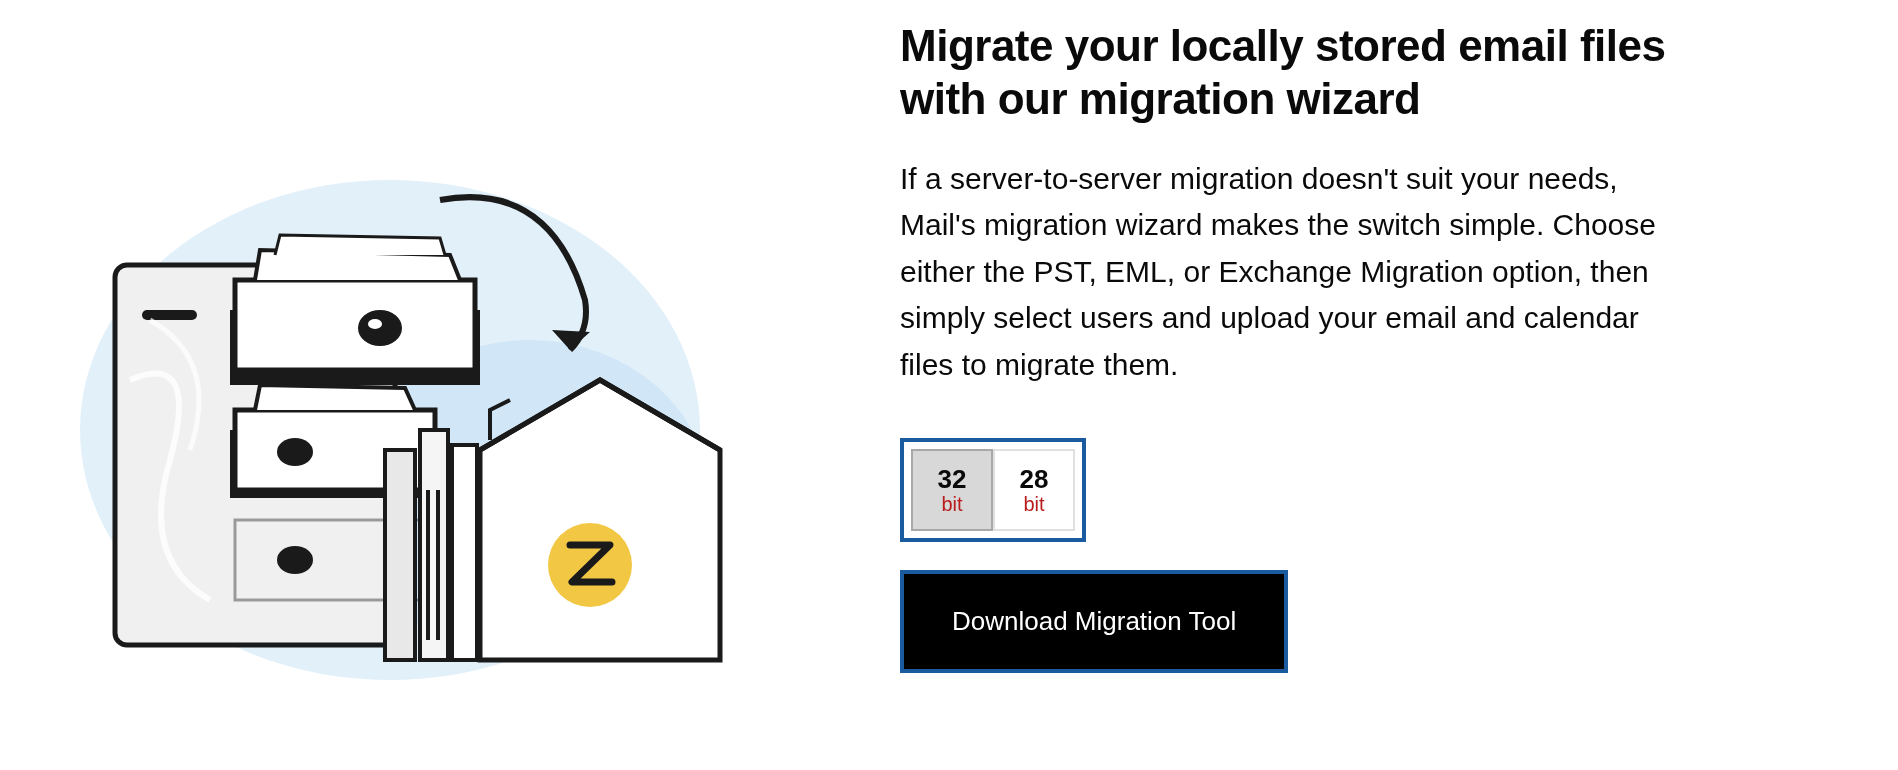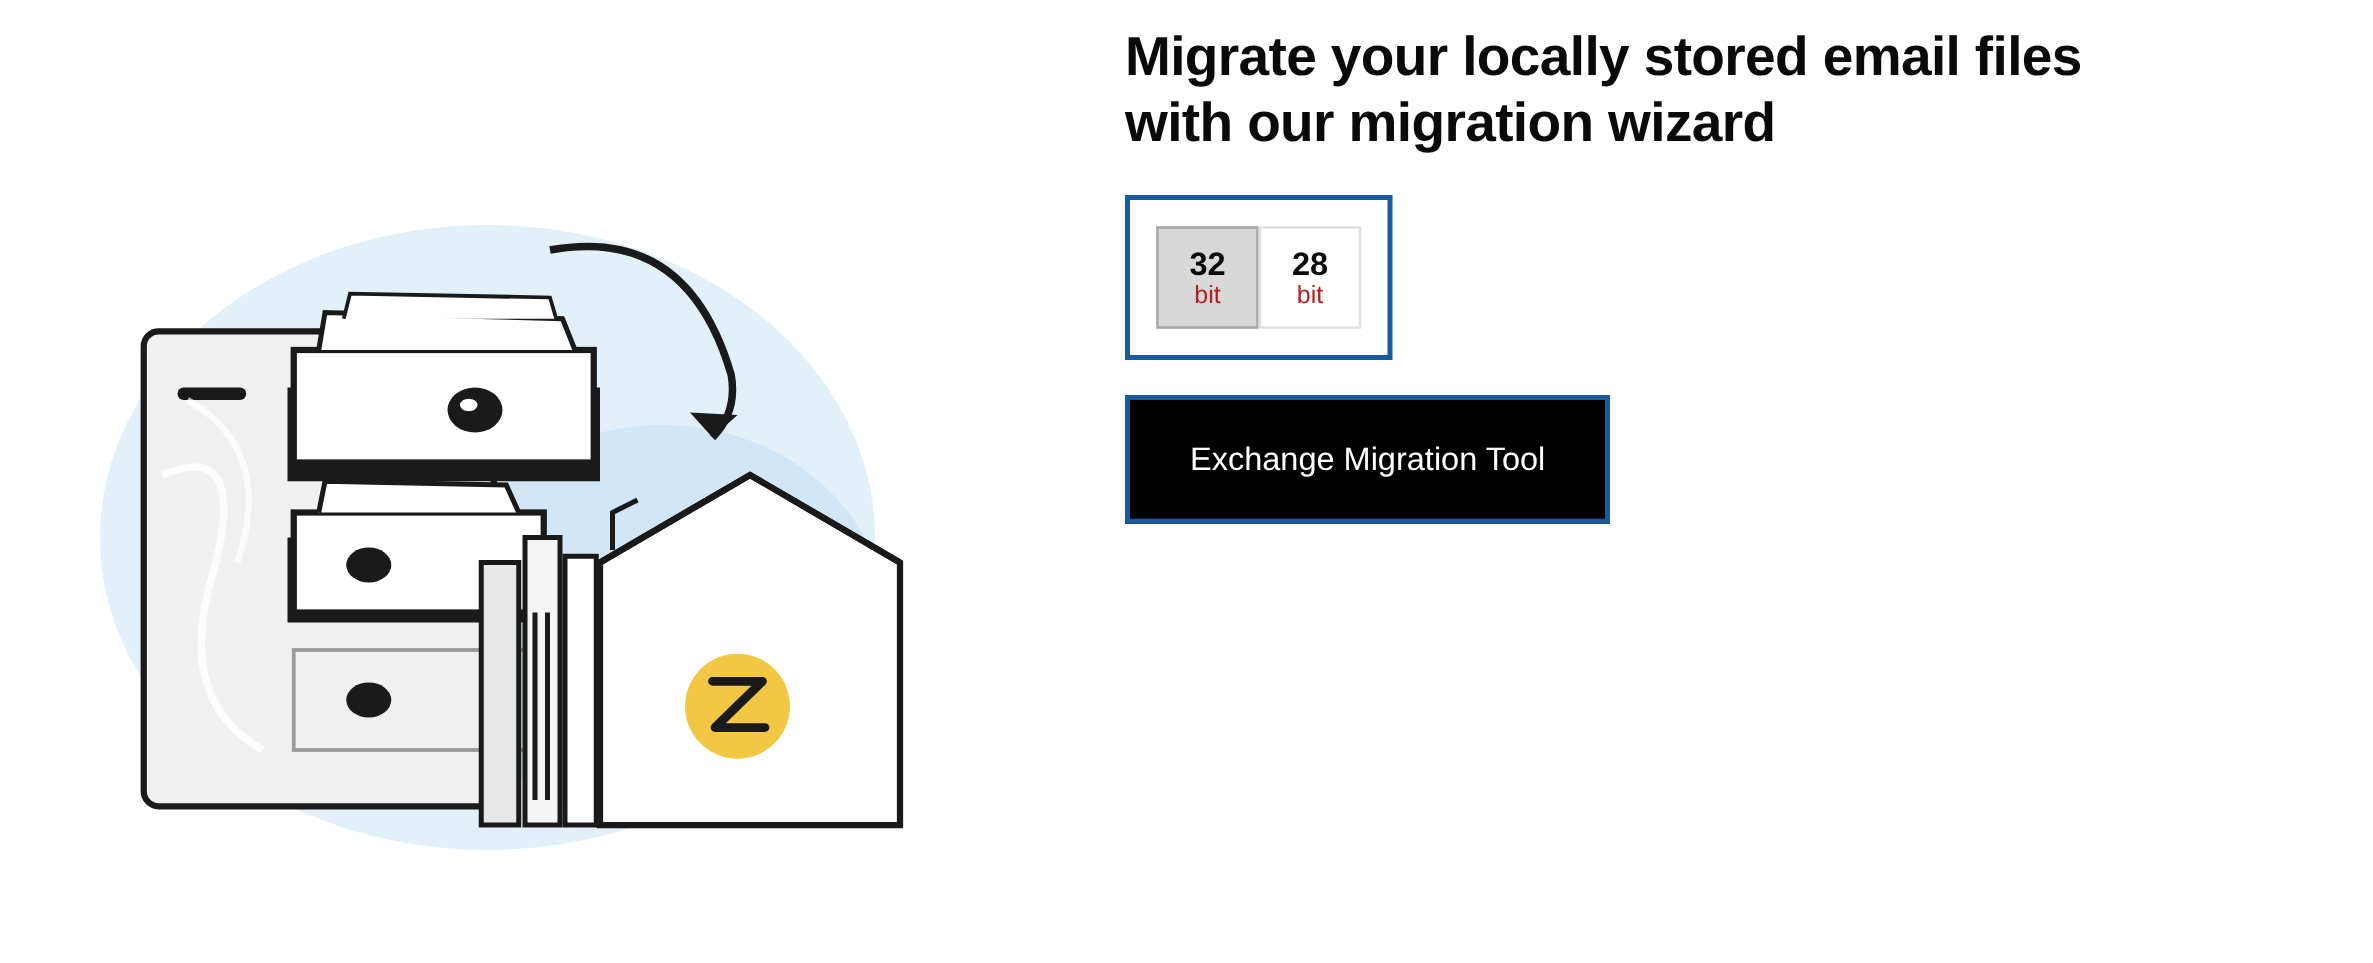--- a/index.html
+++ b/index.html
@@ -49,21 +49,21 @@
     .body-text {
       font-size: 30px;
       color: #0a0a0a;
       line-height: 1.55;
       margin-bottom: 50px;
       font-weight: 400;
     }
     .bit-selector {
       display: inline-flex;
       border: 4px solid #1a5a9e;
-      padding: 21px;
+      padding: 7px;
       margin-bottom: 28px;
     }
     .bit-option {
       width: 82px;
       height: 82px;
       display: flex;
       flex-direction: column;
       align-items: center;
       justify-content: center;
       cursor: pointer;
@@ -147,27 +147,28 @@
 
       <path d="M 410 320 L 410 290 L 430 280" stroke="#1a1a1a" stroke-width="4" fill="none"></path>
 
       <circle cx="510" cy="445" r="42" fill="#f2c744"></circle>
       <path d="M 490 425 L 530 425 L 492 462 L 532 462" stroke="#1a1a1a" stroke-width="7" fill="none" stroke-linecap="round" stroke-linejoin="round"></path>
     </svg>
   </div>
 
   <div class="content-section">
     <h1 class="heading">Migrate your locally stored email files with our migration wizard</h1>
+    <p class="body-text">If a server-to-server migration doesn't suit your needs, Mail's migration wizard makes the switch simple. Choose either the PST, EML, or Exchange Migration option, then simply select users and upload your email and calendar files to migrate them.</p>
     
     <div class="bit-selector">
       <div class="bit-option selected">
         <span class="bit-number">32</span>
         <span class="bit-label">bit</span>
       </div>
       <div class="bit-option">
         <span class="bit-number">28</span>
         <span class="bit-label">bit</span>
       </div>
     </div>
     <br>
-    <button class="download-button">Exchange Migration Tool</button>
+    <button class="download-button">Download Migration Tool</button>
   </div>
 </div>
 
 </body></html>

